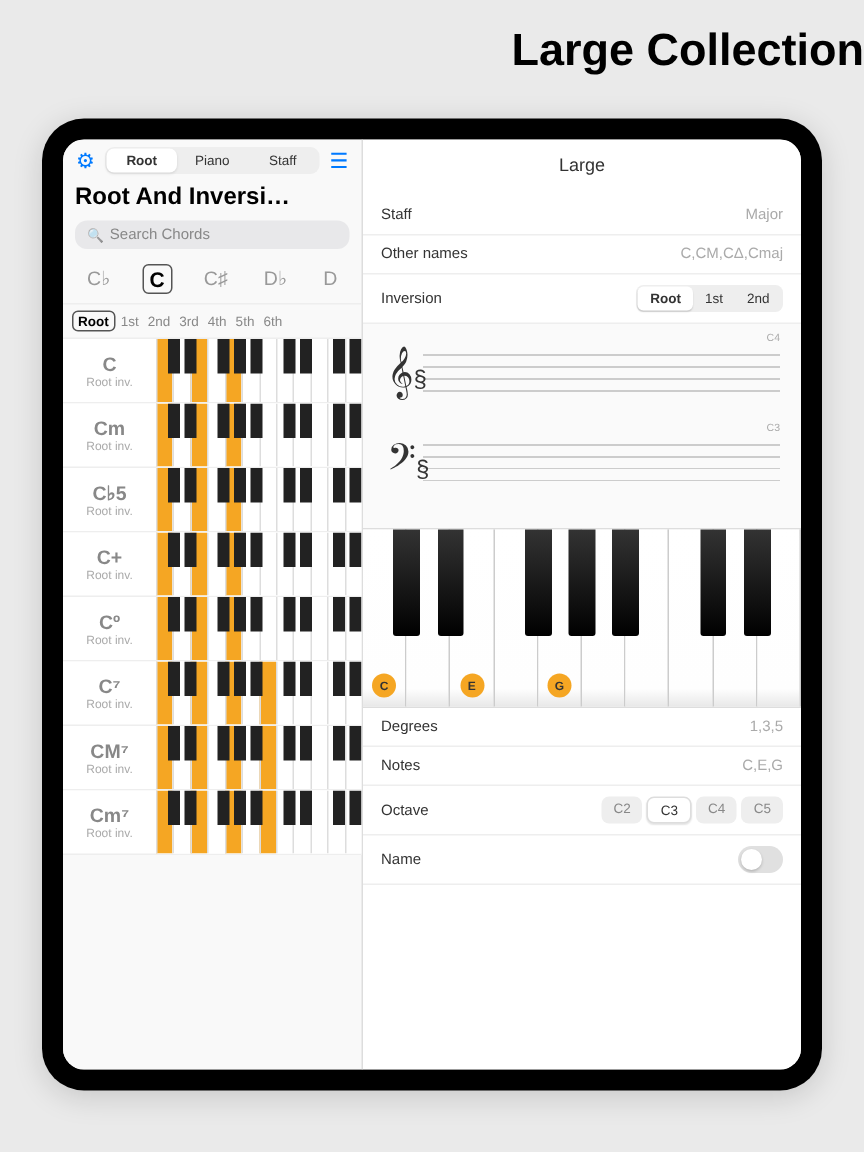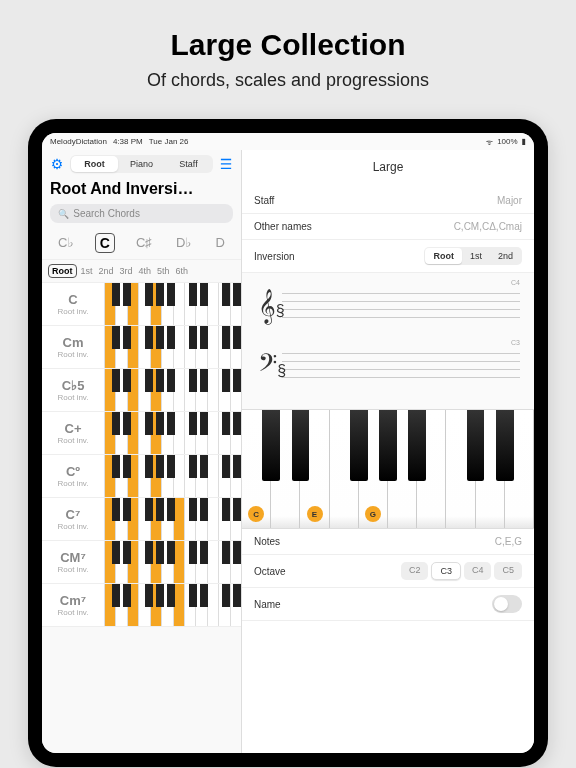--- a/index.html
+++ b/index.html
@@ -1,17 +1,17 @@
 <!DOCTYPE html>
 <html><head>
 <meta charset="utf-8">
 <style>
 *{margin:0;padding:0;box-sizing:border-box;font-family:-apple-system,BlinkMacSystemFont,'Segoe UI',sans-serif;-webkit-font-smoothing:antialiased}
 body{background:#eaeaea;width:576px;height:768px;overflow:hidden}
-.hero{text-align:center;padding:28px 0 18px}
+.hero{text-align:right;padding:17px 0 18px}
 .hero h1{font-size:30px;font-weight:700;color:#000}
 .hero p{font-size:18px;color:#222;margin-top:8px}
 .ipad{margin:10px auto 0;width:520px;background:#000;border-radius:28px;padding:14px;box-shadow:0 4px 20px rgba(0,0,0,.15)}
 .screen{background:#f4f4f4;border-radius:14px;height:620px;overflow:hidden;display:flex;flex-direction:column}
 .statusbar{display:flex;justify-content:space-between;align-items:center;padding:3px 8px;font-size:8px;color:#333;background:#fafafa}
 .st-left{display:flex;gap:6px}
 .st-right{display:flex;gap:4px;align-items:center}
 .content{flex:1;display:flex;overflow:hidden}
 .left{width:200px;background:#f9f9f9;border-right:1px solid #ddd;display:flex;flex-direction:column}
 .topbar{display:flex;align-items:center;gap:4px;padding:5px 6px}
@@ -58,38 +58,25 @@
 .octaves div{padding:3px 8px;border-radius:5px;color:#888;background:#eee}
 .octaves .active{background:#fff;border:1px solid #ddd;color:#333;box-shadow:0 1px 1px rgba(0,0,0,.1)}
 .toggle{width:30px;height:18px;background:#e0e0e0;border-radius:10px;position:relative}
 .toggle::after{content:"";position:absolute;width:14px;height:14px;background:#fff;border-radius:50%;top:2px;left:2px;box-shadow:0 1px 2px rgba(0,0,0,.2)}
 </style>
 </head>
 <body>
 
 <div class="hero">
   <h1>Large Collection</h1>
-  <p>Of chords, scales and progressions</p>
 </div>
 
 <div class="ipad">
 <div class="screen">
 
-<div class="statusbar">
-  <div class="st-left">
-    <span>MelodyDictation</span>
-    <span>4:38 PM</span>
-    <span>Tue Jan 26</span>
-  </div>
-  <div class="st-right">
-    <span>ᯤ</span>
-    <span>100%</span>
-    <span>▮</span>
-  </div>
-</div>
 
 <div class="content">
   <div class="left">
     <div class="topbar">
       <div class="icon-btn">⚙</div>
       <div class="seg">
         <div class="active">Root</div>
         <div>Piano</div>
         <div>Staff</div>
       </div>
@@ -403,20 +390,24 @@
             <div class="bk" style="left: 7%;"></div>
             <div class="bk" style="left: 17%;"></div>
             <div class="bk" style="left: 37%;"></div>
             <div class="bk" style="left: 47%;"></div>
             <div class="bk" style="left: 57%;"></div>
             <div class="bk" style="left: 77%;"></div>
             <div class="bk" style="left: 87%;"></div>
           </div>
 
     <div class="field">
+      <label>Degrees</label>
+      <span class="val">1,3,5</span>
+    </div>
+    <div class="field">
       <label>Notes</label>
       <span class="val">C,E,G</span>
     </div>
     <div class="field">
       <label>Octave</label>
       <div class="octaves">
         <div>C2</div>
         <div class="active">C3</div>
         <div>C4</div>
         <div>C5</div>

